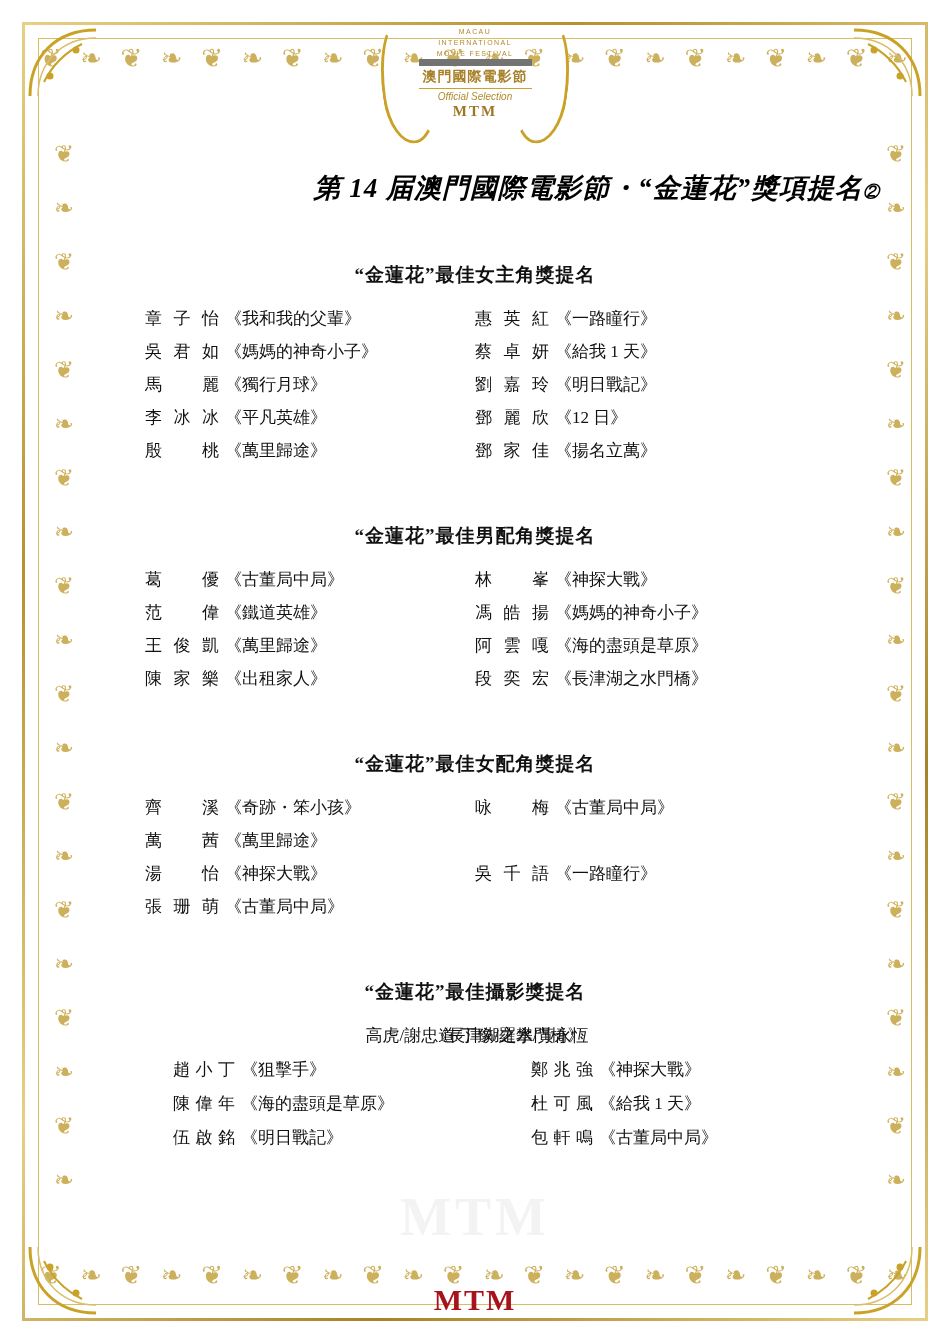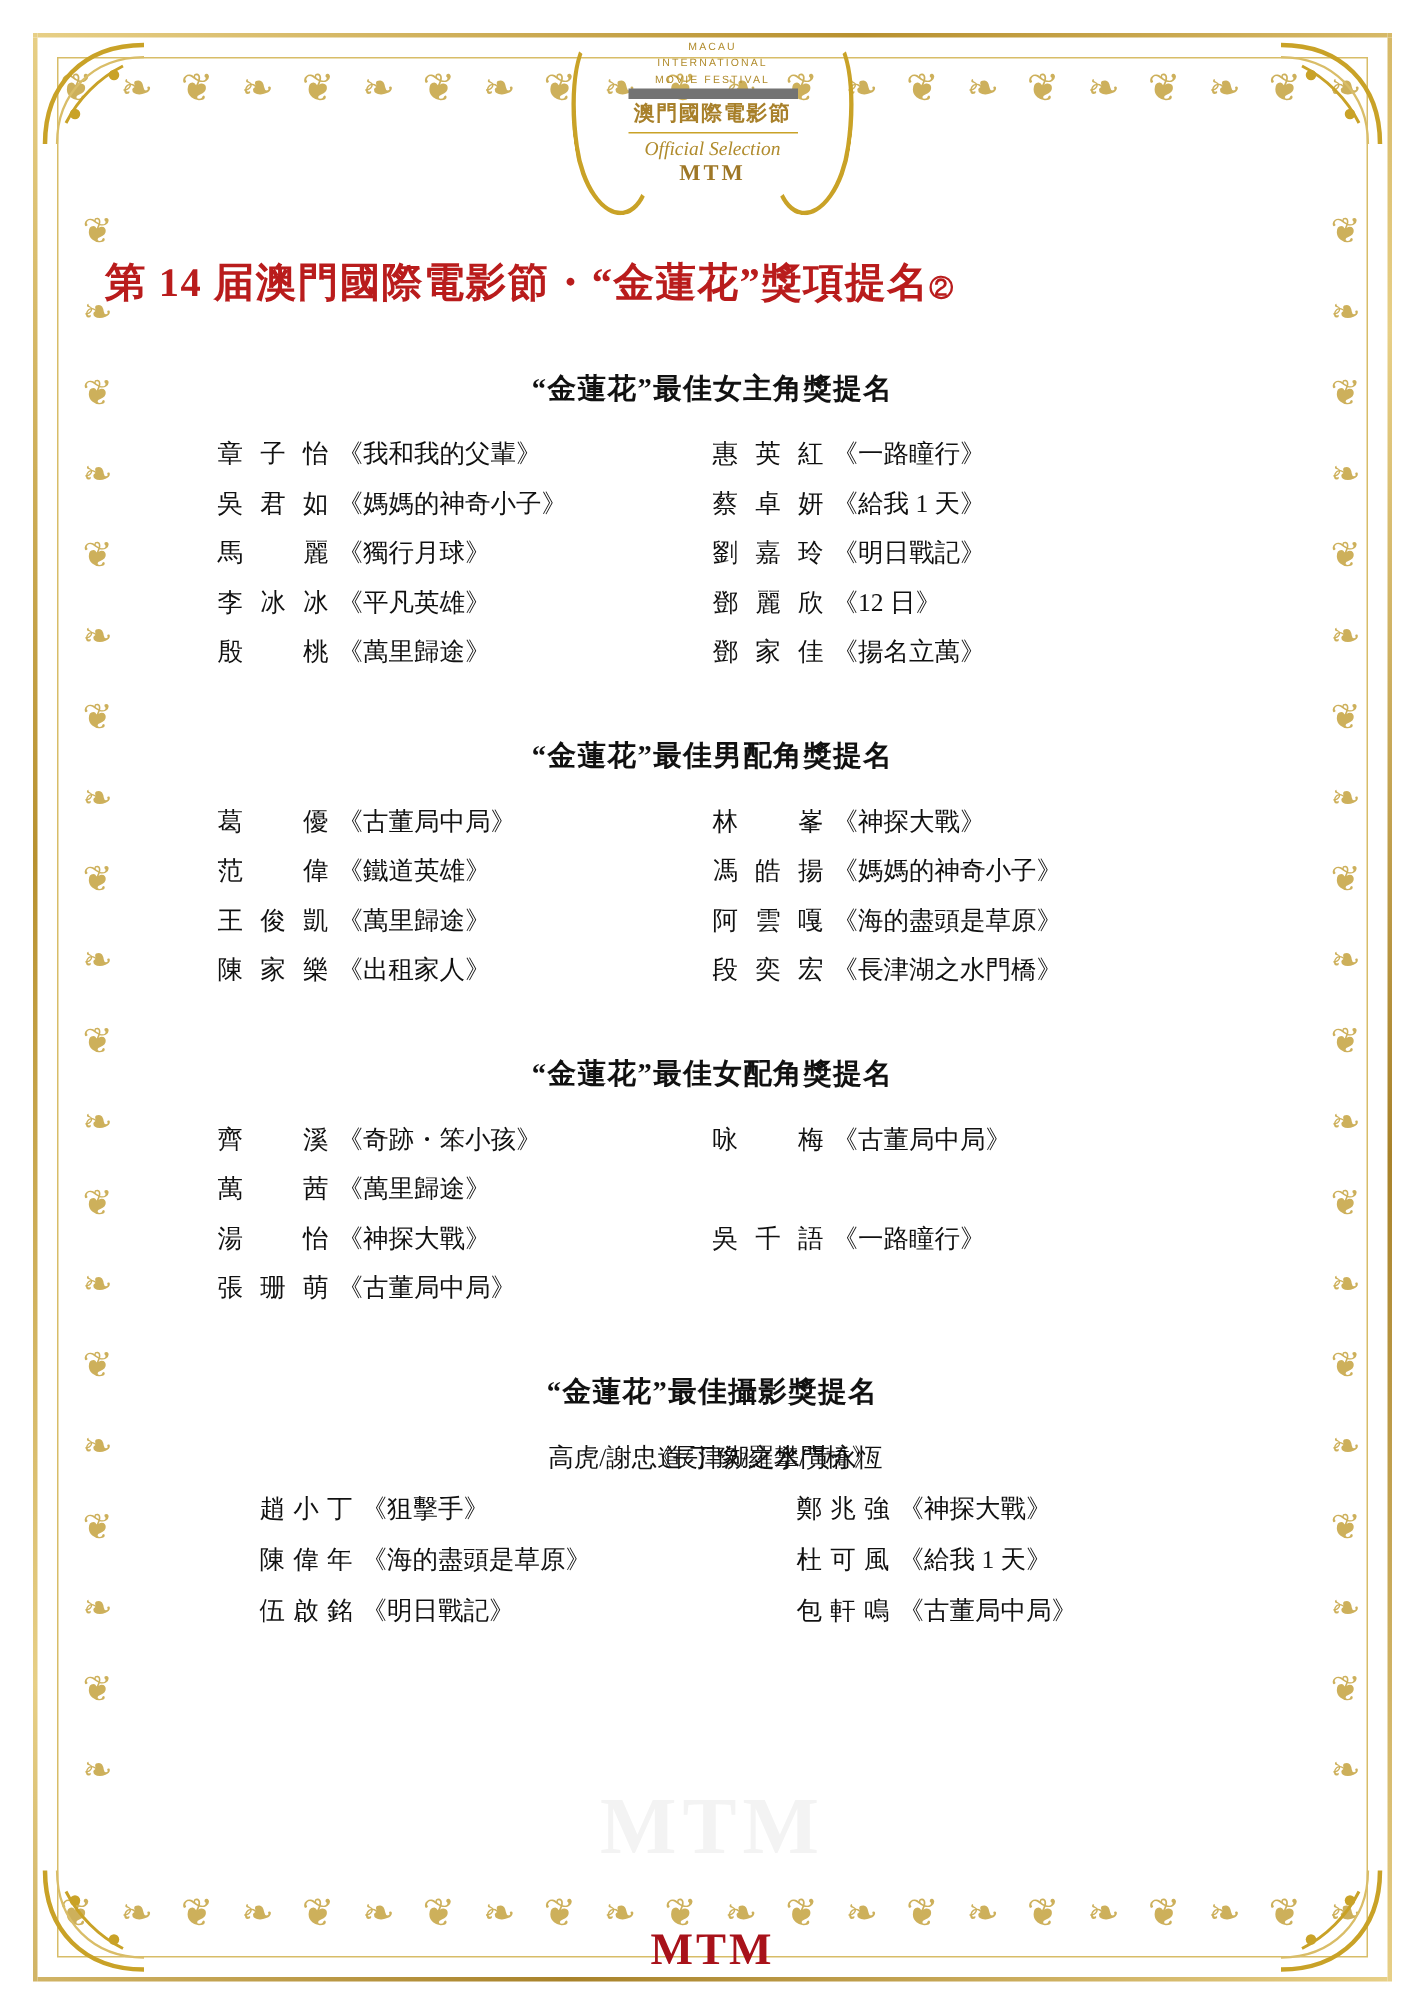--- a/index.html
+++ b/index.html
@@ -118,53 +118,54 @@
     font-weight: bold;
     letter-spacing: 1px;
   }
   .logo .l-cn-bar {
     display: inline-block;
     border-top: 7px solid #737373;
     border-bottom: 1px solid #c9a227;
     padding: 1px 4px;
   }
   .logo .l-official {
-    font-size: 13px;
+    font-size: 10px;
     font-style: italic;
     color: #b08b2c;
     margin-top: 2px;
-    font-family: Liberation Serif, serif;
+    font-family: Liberation Sans, sans-serif;
   }
   .logo .l-mtm {
     font-size: 15px;
     font-weight: bold;
     letter-spacing: 2px;
     color: #9e7726;
     margin-top: 1px;
     font-family: "Liberation Serif", serif;
   }
 
   
   .doc-title {
-    text-align: left;
+    text-align: right;
     font-size: 27px;
     font-weight: bold;
-    color: #b91c1c;
+    color: #000000;
     letter-spacing: 1px;
     margin-top: 26px;
     font-family: "Liberation Serif", "DejaVu Serif", serif;
+    font-style: italic;
   }
   .doc-title .circled {
     font-size: 16px;
     vertical-align: baseline;
   }
 
   
   .section {
-    margin-top: 40px;
+    margin-top: 56px;
   }
   .section-title {
     text-align: center;
     font-size: 19px;
     font-weight: bold;
     color: #111;
     letter-spacing: 1px;
     margin-bottom: 14px;
   }
   .rows {

